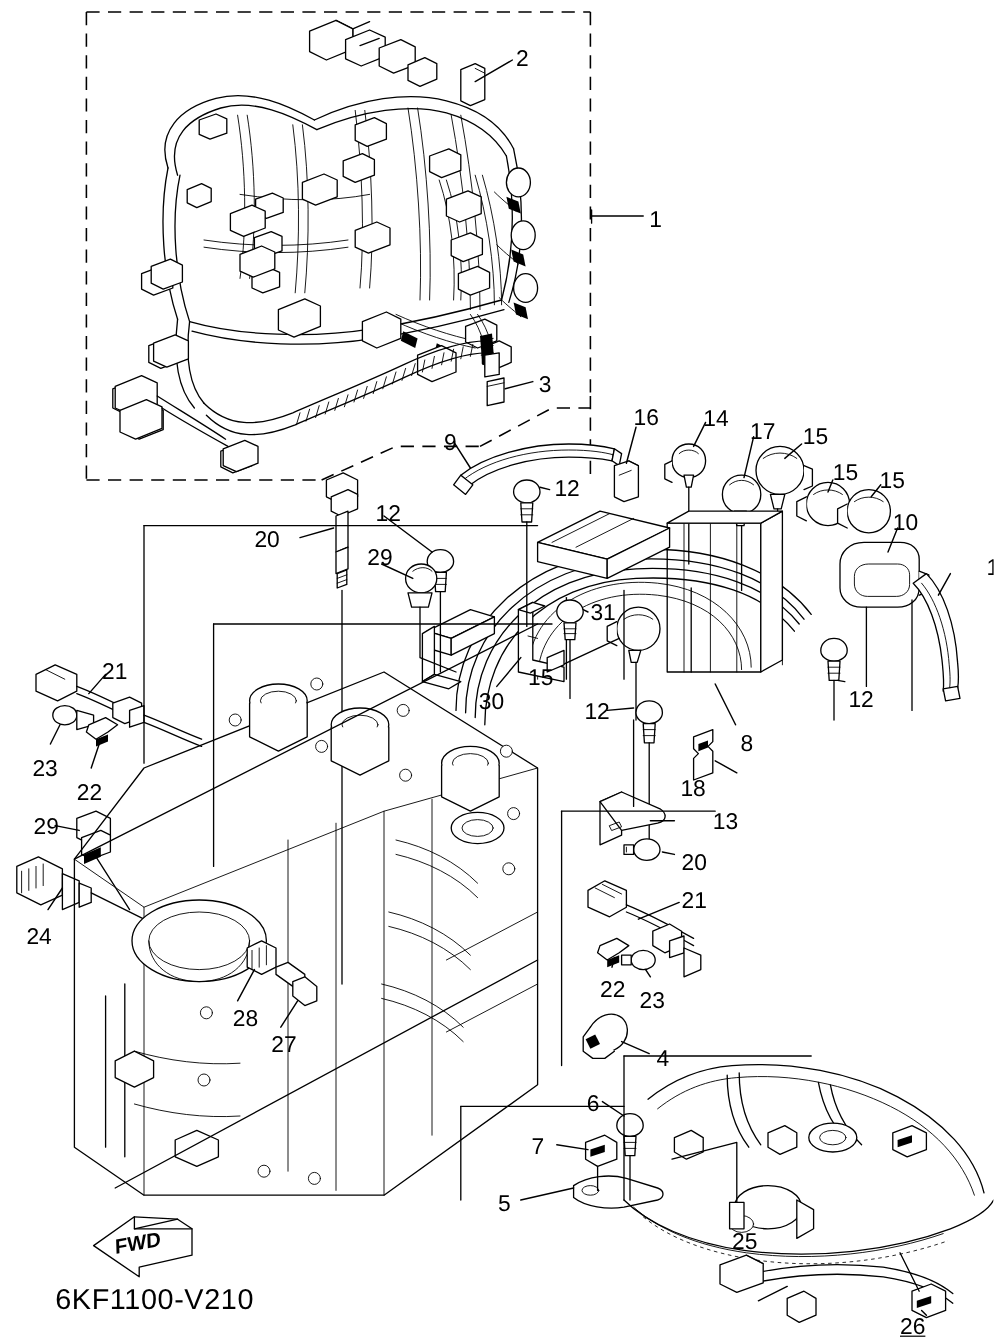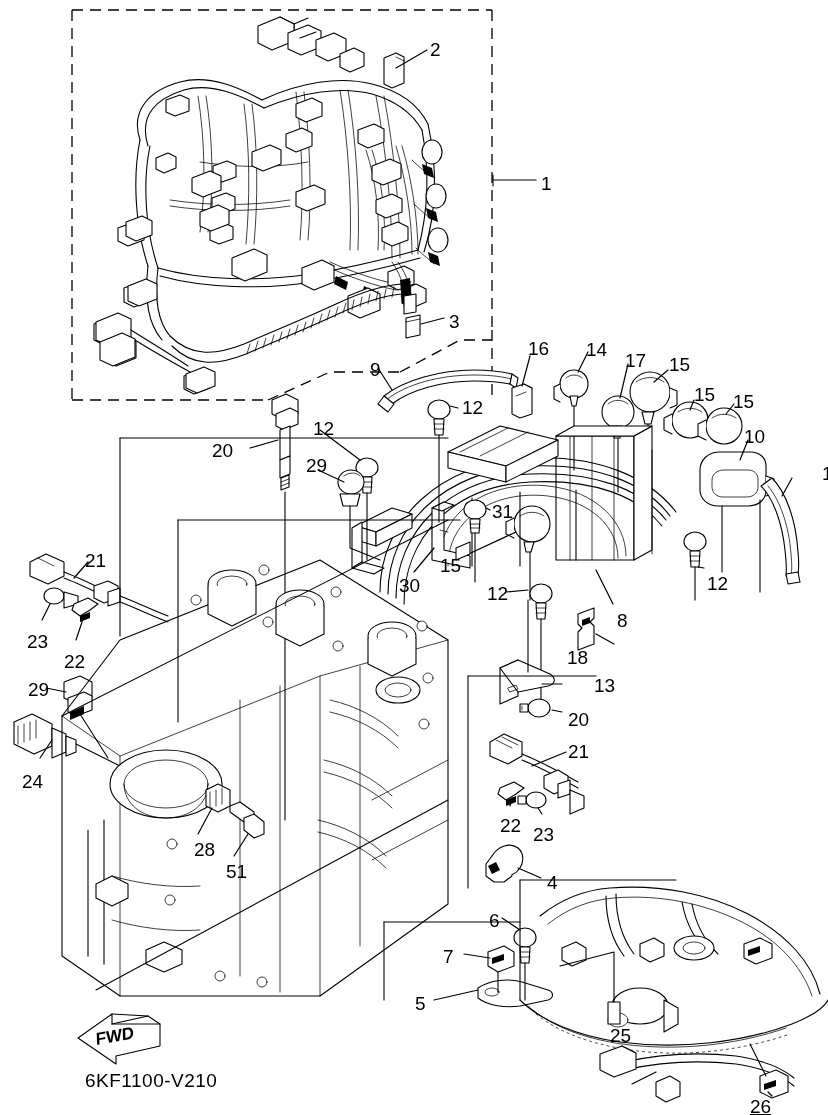--- a/index.html
+++ b/index.html
@@ -36,25 +36,24 @@
     line-height: 1;
     letter-spacing: 0px;
     white-space: nowrap;
     -webkit-font-smoothing: none;
   }
   #partnumber {
     position: absolute;
     left: 46px;
     top: 1070px;
     font-family: "Liberation Sans", sans-serif;
-    font-size: 19px;
+    font-size: 24px;
     color: #000000;
     letter-spacing: 0.5px;
     white-space: nowrap;
-    margin-left: 39px;
   }
 </style>
 </head>
 <body>
 
 <div id="sheet">
 
   <svg id="artwork" viewBox="0 0 828 1115" xmlns="http://www.w3.org/2000/svg">
     <defs>
       <style>
@@ -707,21 +706,21 @@
     <span class="callout" style="left:212px;  top:441px;">20</span>
     <span class="callout" style="left:85px;   top:551px;">21</span>
     <span class="callout" style="left:568px;  top:742px;">21</span>
     <span class="callout" style="left:64px;   top:652px;">22</span>
     <span class="callout" style="left:500px;  top:816px;">22</span>
     <span class="callout" style="left:27px;   top:632px;">23</span>
     <span class="callout" style="left:533px;  top:825px;">23</span>
     <span class="callout" style="left:22px;   top:772px;">24</span>
     <span class="callout" style="left:610px;  top:1026px;">25</span>
     <span class="callout" style="left:750px;  top:1097px;text-decoration:underline;">26</span>
-    <span class="callout" style="left:226px;  top:862px;">51</span>
+    <span class="callout" style="left:226px;  top:862px;">27</span>
     <span class="callout" style="left:194px;  top:840px;">28</span>
     <span class="callout" style="left:306px;  top:456px;">29</span>
     <span class="callout" style="left:28px;   top:680px;">29</span>
     <span class="callout" style="left:399px;  top:576px;">30</span>
     <span class="callout" style="left:492px;  top:502px;">31</span>
   </div>
 
   <div id="partnumber">6KF1100-V210</div>
 
 </div>

